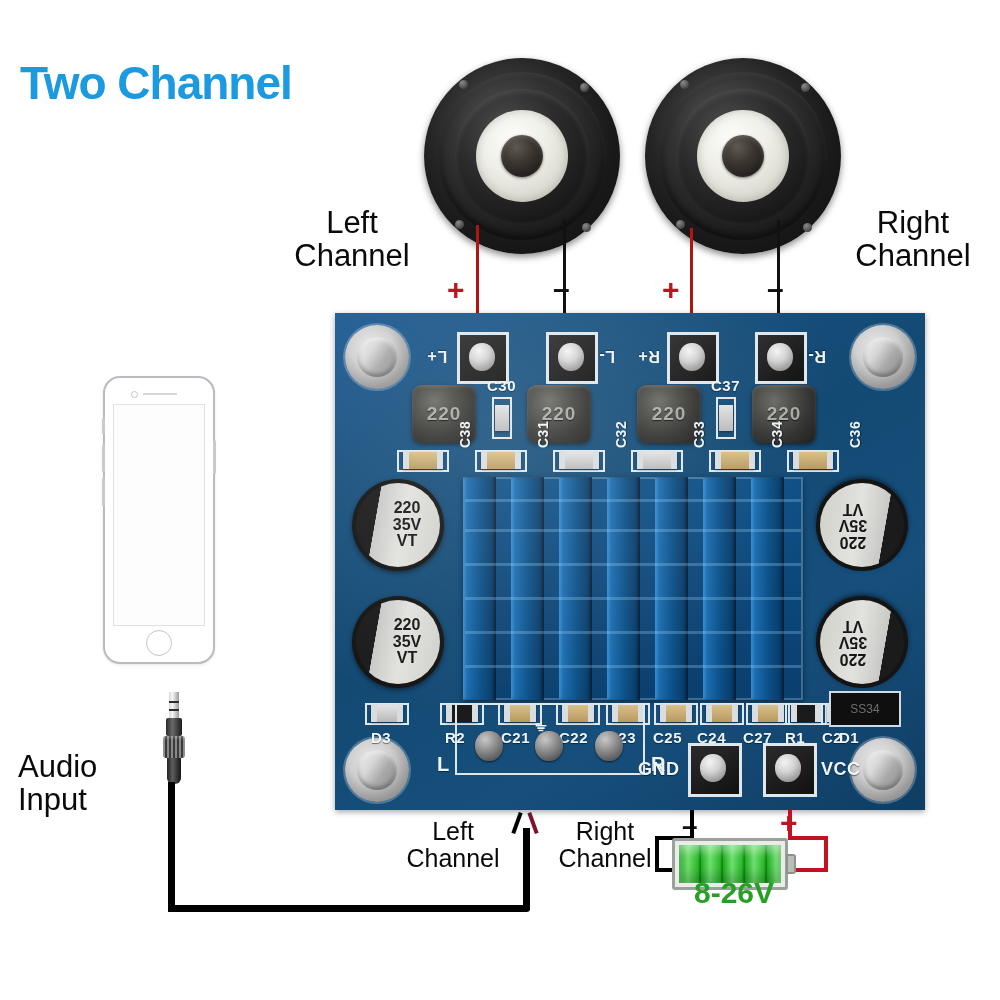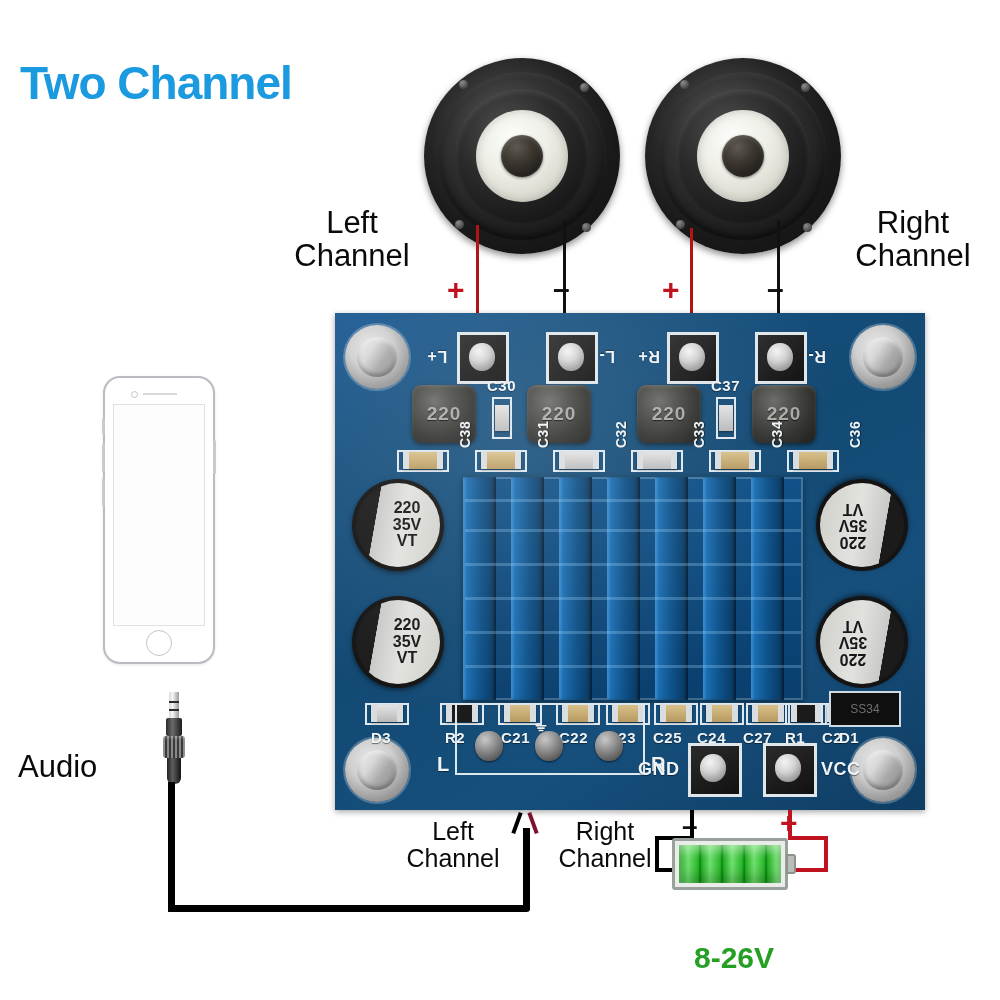--- a/index.html
+++ b/index.html
@@ -151,21 +151,21 @@
   
   #battery{left:672px;top:838px;width:124px;height:52px;}
   #battery .shell{position:absolute;left:0;top:0;width:116px;height:52px;
     border:3px solid #9aa09a;border-radius:3px;background:#e9ece9;box-sizing:border-box;}
   #battery .fill{position:absolute;left:4px;top:4px;right:4px;bottom:4px;
     background:repeating-linear-gradient(90deg,
       #1faa1f 0px,#6fe06f 9px,#2db82d 19px,#0f8a12 21px,#0f8a12 22px);
     box-shadow:inset 0 6px 10px rgba(255,255,255,.45),inset 0 -8px 12px rgba(0,0,0,.2);}
   #battery .nub{position:absolute;right:0;top:16px;width:10px;height:20px;
     background:#b9beb9;border:2px solid #8d928d;border-radius:0 3px 3px 0;box-sizing:border-box;}
-  #battvolt{left:672px;top:941px;width:124px;text-align:center;
+  #battvolt{left:672px;top:876px;width:124px;text-align:center;
     color:#25a025;font-size:30px;font-weight:bold;}
 
   .redwire{position:absolute;background:#c1121f;}
   .blkwire{position:absolute;background:#000;}
 </style>
 </head>
 <body>
 
 <div class="abs nosel" id="headline">
   <div class="l1">Two Channel</div>
@@ -442,20 +442,21 @@
   <div>Left</div>
   <div>Channel</div>
 </div>
 <div class="abs lbl small nosel" style="left:540px;top:818px;width:130px;">
   <div>Right</div>
   <div>Channel</div>
 </div>
 
 <div class="abs lbl nosel" style="left:18px;top:750px;width:140px;text-align:left;">
   <div>Audio</div>
+  <div>Input</div>
 </div>
 
 <div class="pm minus nosel" style="left:682px;top:812px;font-size:28px;">–</div>
 <div class="pm plus nosel" style="left:780px;top:808px;font-size:30px;">+</div>
 
 <div class="blkwire" style="left:690px;top:810px;width:4px;height:28px;"></div>
 <div class="blkwire" style="left:655px;top:836px;width:39px;height:4px;"></div>
 <div class="blkwire" style="left:655px;top:836px;width:4px;height:36px;"></div>
 <div class="blkwire" style="left:655px;top:868px;width:24px;height:4px;"></div>
 

